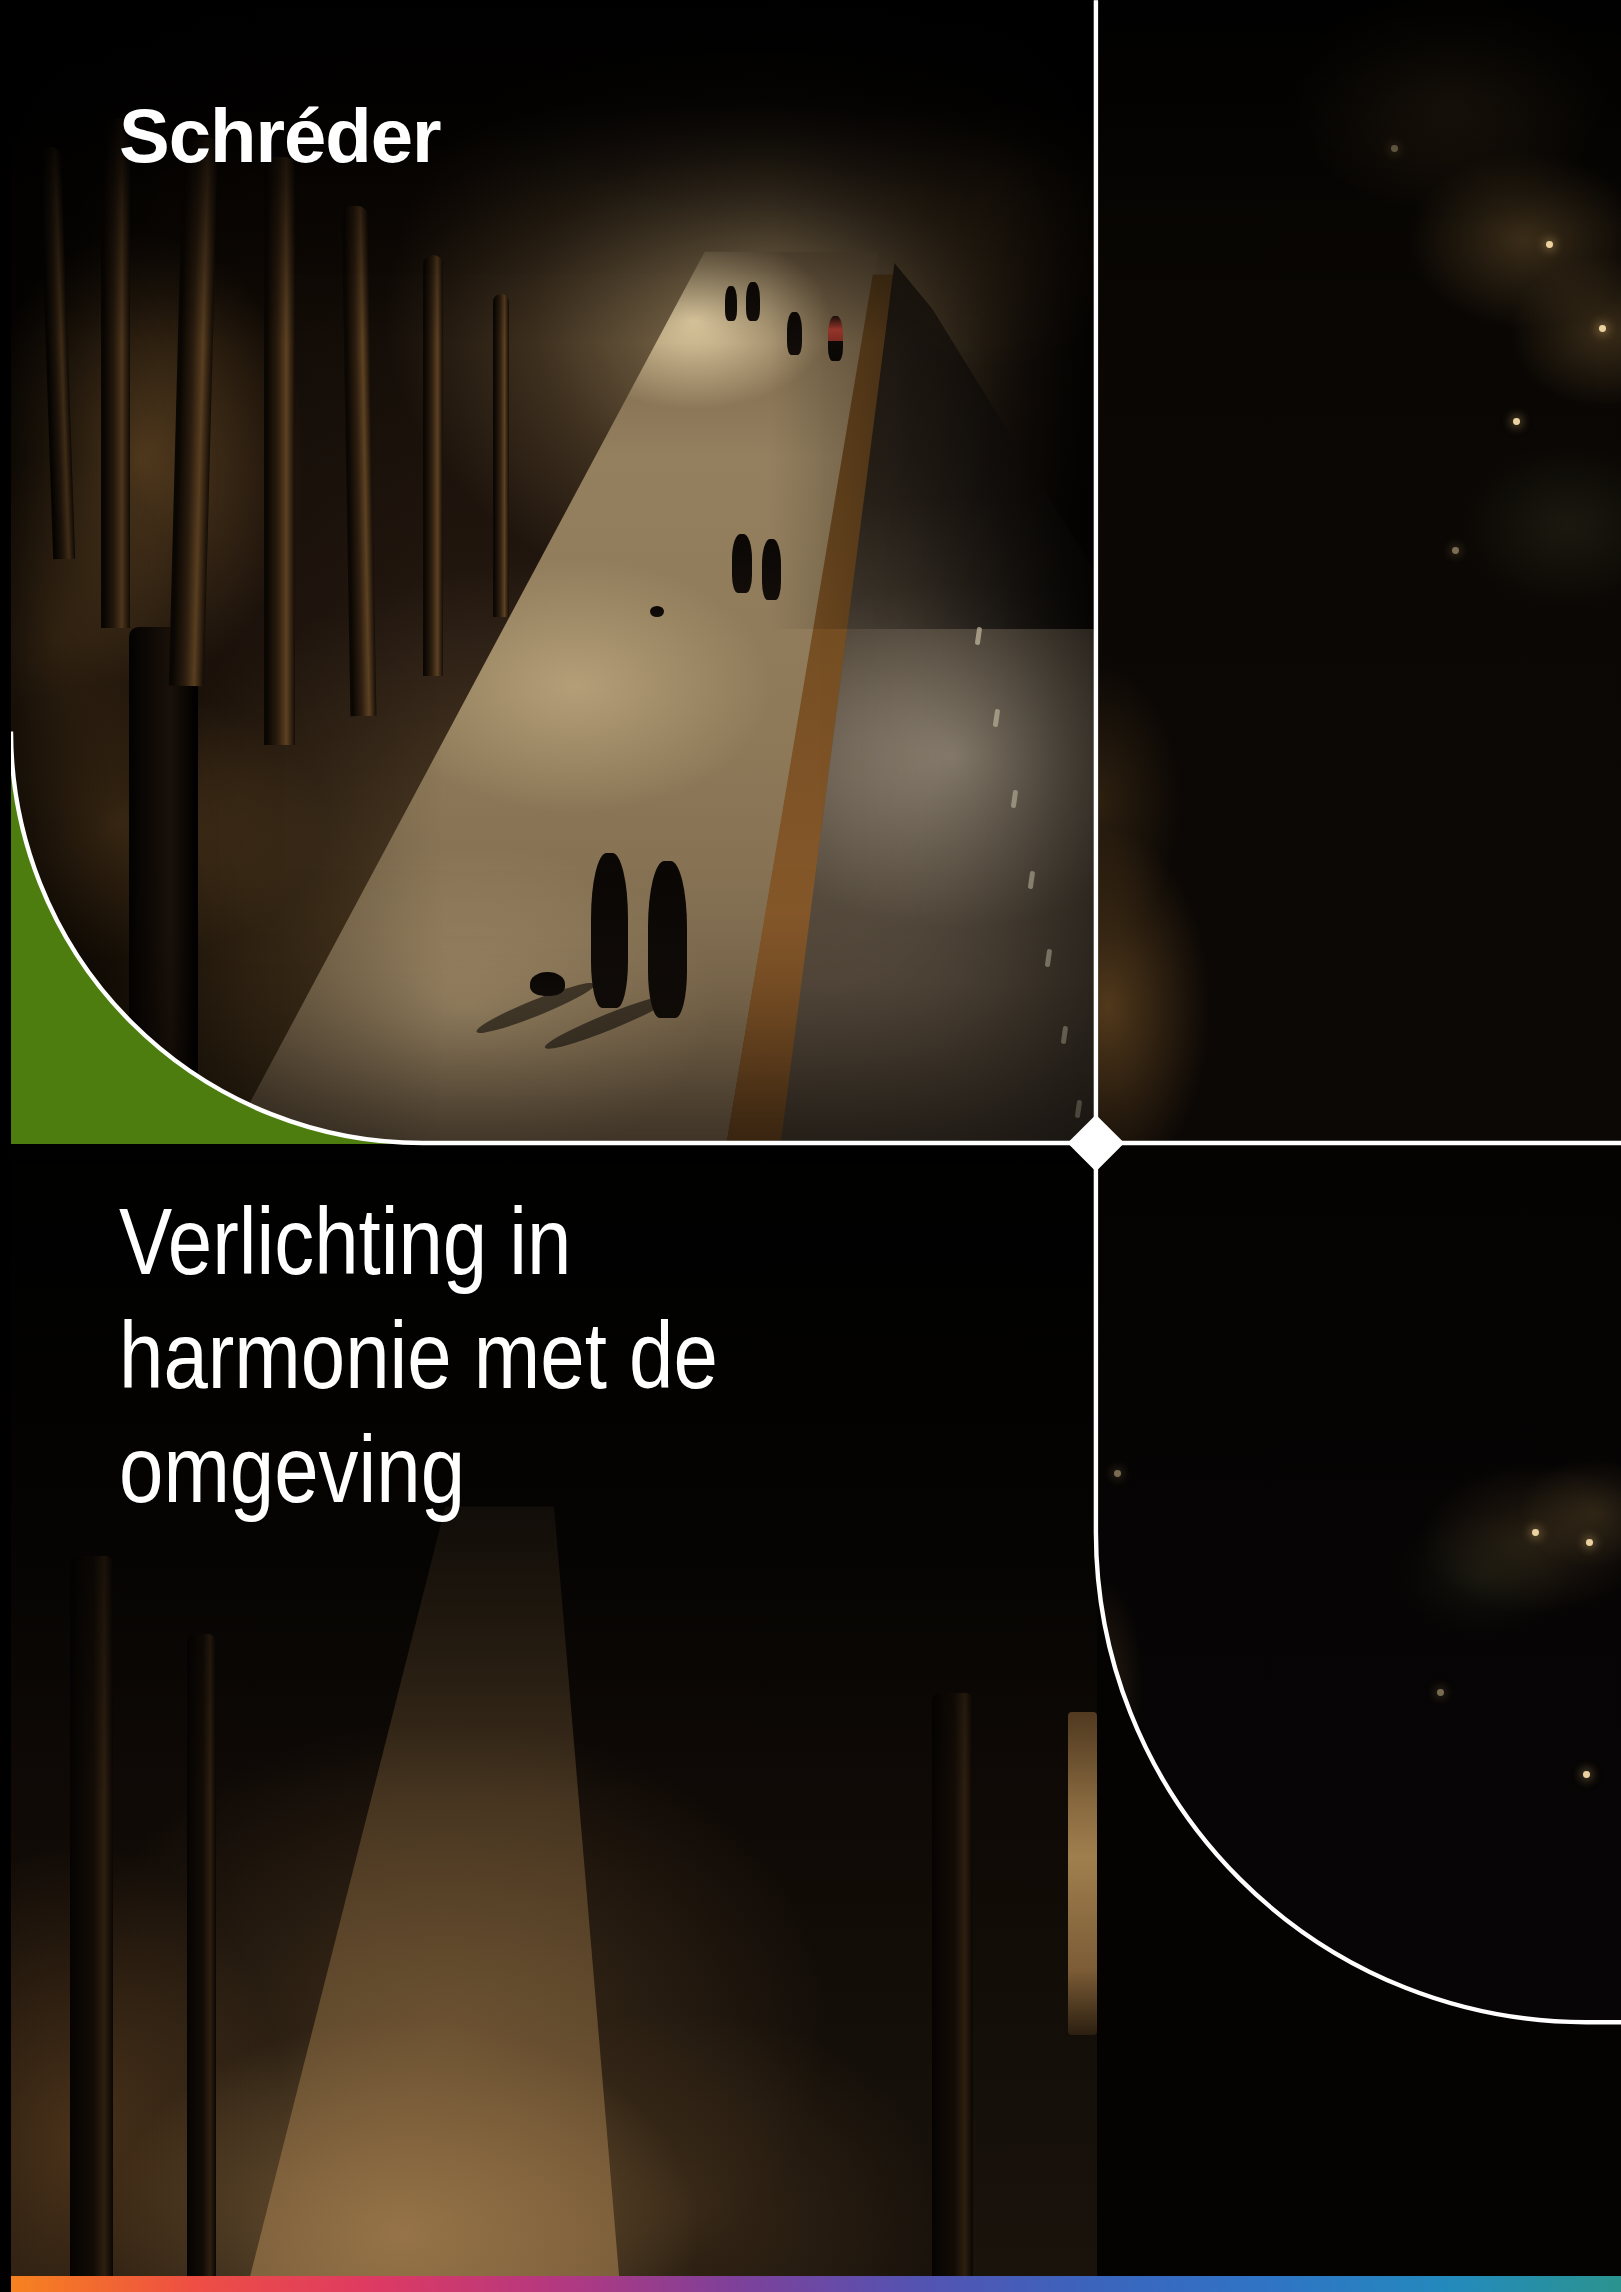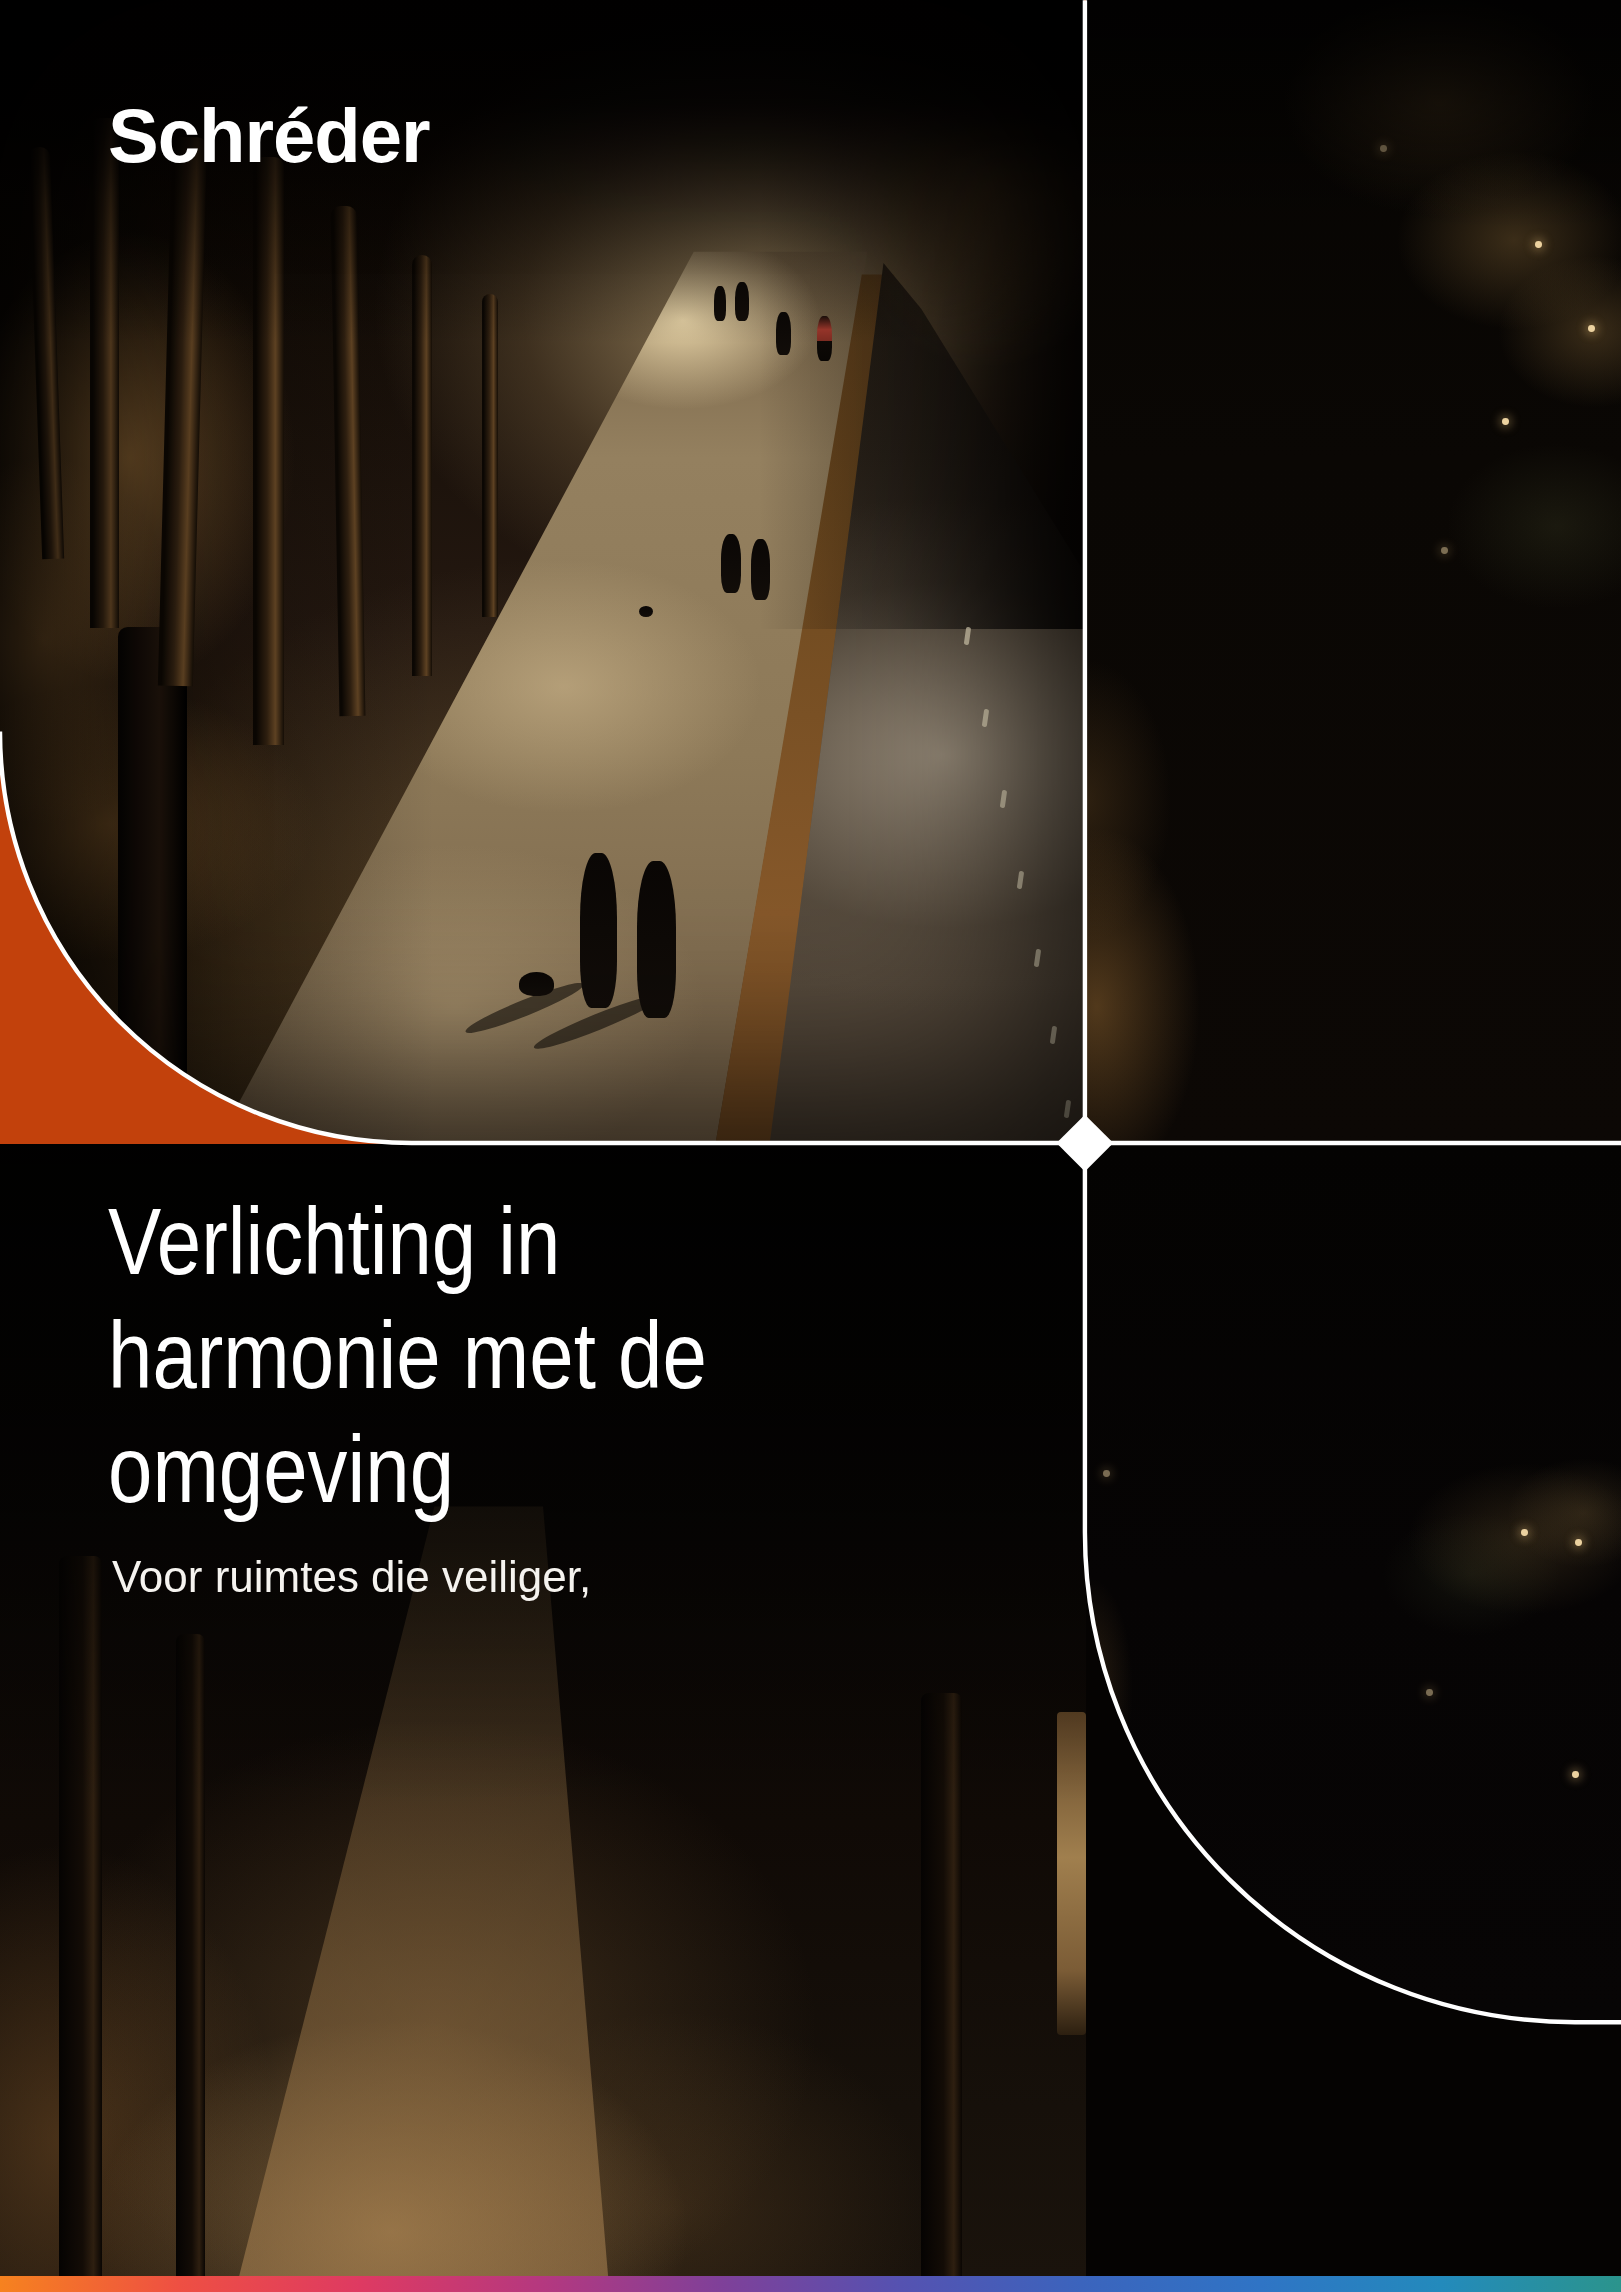--- a/index.html
+++ b/index.html
@@ -1,17 +1,17 @@
 <!DOCTYPE html>
 <html><head>
 <meta charset="utf-8">
 <style>
   html,body{margin:0;padding:0;width:1621px;height:2293px;overflow:hidden;background:#000;}
   body{font-family:"Liberation Sans",sans-serif;position:relative;}
-  .page{position:absolute;inset:0;background:#c2410c;}
+  .page{position:absolute;inset:0;background:#4d7c0f;margin-left:11px;}
   .panel{position:absolute;overflow:hidden;z-index:1;}
   .layer{position:absolute;pointer-events:none;}
 
   
   .panel-main{left:0;top:0;width:1084px;height:1144px;border-radius:0 0 25.5px 412px;background:#0b0704;}
   .m-base{inset:0;background:
     radial-gradient(ellipse 549px 431px at 71% 27%, rgba(168,145,105,.9) 0%, rgba(110,88,58,.45) 45%, rgba(0,0,0,0) 72%),
     radial-gradient(ellipse 667px 510px at 52% 80%, rgba(125,103,70,.5) 0%, rgba(0,0,0,0) 70%),
     linear-gradient(180deg,#090603 0%,#140d07 26%,#241810 55%,#32220f 82%,#3a2a15 100%);}
   .m-path{inset:0;clip-path:polygon(20% 100%,66% 100%,80% 22%,64% 22%);background:
@@ -198,19 +198,18 @@
   </header>
 
 
   <main class="hero">
     <h1 class="hero-title" style="margin: 0px; font-weight: 400; color: rgb(255, 255, 255);">
       <span>Verlichting in</span><br>
       <span>harmonie met de</span><br>
       <span>omgeving</span>
     </h1>
     <div class="hero-sub">
-      <div>Voor ruimtes die veiliger,</div>
     </div>
   </main>
 
   <div class="footer-bar" style="background: linear-gradient(90deg, rgb(246, 130, 31), rgb(238, 79, 67), rgb(222, 58, 98), rgb(181, 56, 127), rgb(127, 64, 153), rgb(85, 82, 177), rgb(59, 100, 189), rgb(47, 116, 197), rgb(35, 138, 188), rgb(43, 148, 140));"></div>
 </div>
 
 
 </body></html>

